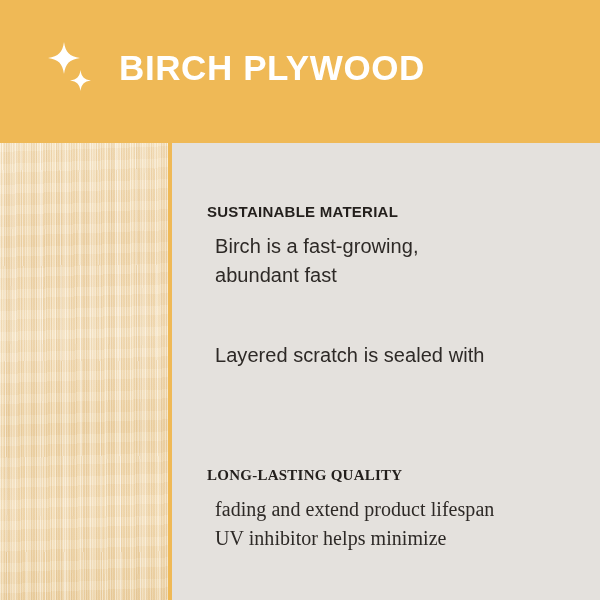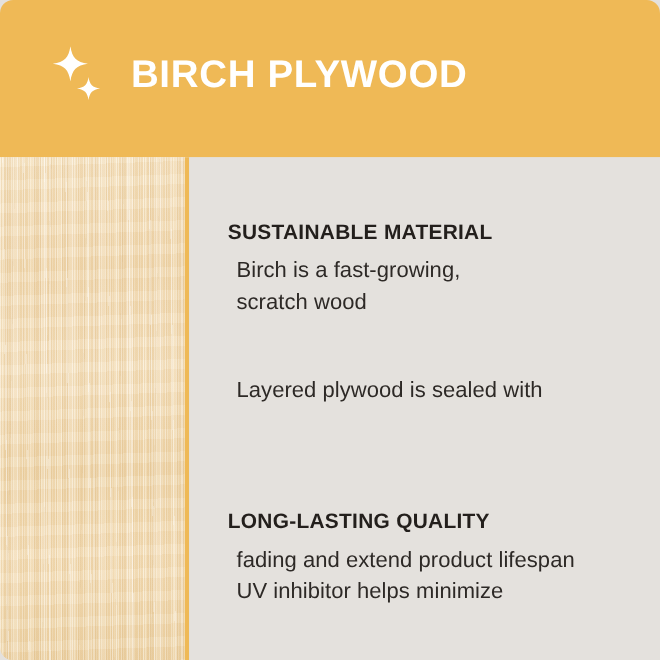--- a/index.html
+++ b/index.html
@@ -14,21 +14,20 @@
     font-family: "Liberation Sans", sans-serif;
     background: #e4e1dd;
   }
 
   #card {
     position: relative;
     width: 600px;
     height: 600px;
     overflow: hidden;
     background: #e4e1dd;
-    border-radius: 12px;
   }
 
   
   #header {
     position: absolute;
     left: 0;
     top: 0;
     width: 600px;
     height: 143px;
     background: #efb956;
@@ -155,24 +154,24 @@
     background: #e4e1dd;
   }
 
   .feature-block {
     position: absolute;
     left: 35px;
     width: 393px;
   }
   #feature-block-0 { top: 57px; }
   #feature-block-1 { top: 190px; }
-  #feature-block-2 { top: 320px; }
+  #feature-block-2 { top: 320px; font-family: Liberation Serif, serif; }
 
   .feature-heading {
-    font-size: 19px;
+    font-size: 15px;
     line-height: 24px;
     font-weight: bold;
     letter-spacing: 0.25px;
     color: #231f1c;
     margin: 0 0 4px 0;
     white-space: nowrap;
   }
   .feature-body {
     font-size: 20px;
     line-height: 29px;
@@ -210,27 +209,27 @@
   </div>
 
   <div id="divider"></div>
 
   <div id="content">
 
     <div class="feature-block" id="feature-block-0">
       <div class="feature-heading">SUSTAINABLE MATERIAL</div>
       <div class="feature-body">
         <span class="body-line">Birch is a fast-growing,</span>
-        <span class="body-line">scratch wood</span>
+        <span class="body-line">abundant fast</span>
       </div>
     </div>
 
     <div class="feature-block" id="feature-block-1">
       <div class="feature-body">
-        <span class="body-line">Layered plywood is sealed with</span>
+        <span class="body-line">Layered scratch is sealed with</span>
       </div>
     </div>
 
     <div class="feature-block" id="feature-block-2">
       <div class="feature-heading">LONG-LASTING QUALITY</div>
       <div class="feature-body">
         <span class="body-line">fading and extend product lifespan</span>
         <span class="body-line">UV inhibitor helps minimize</span>
       </div>
     </div>

